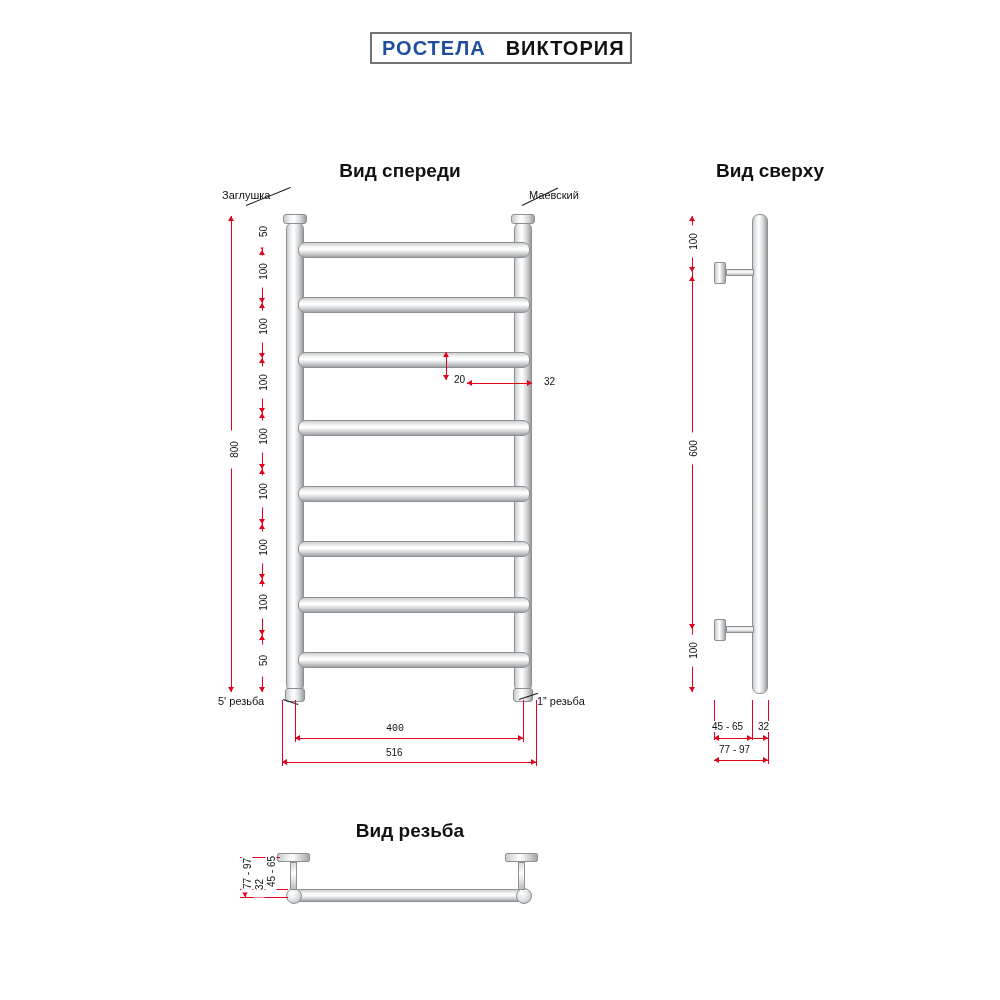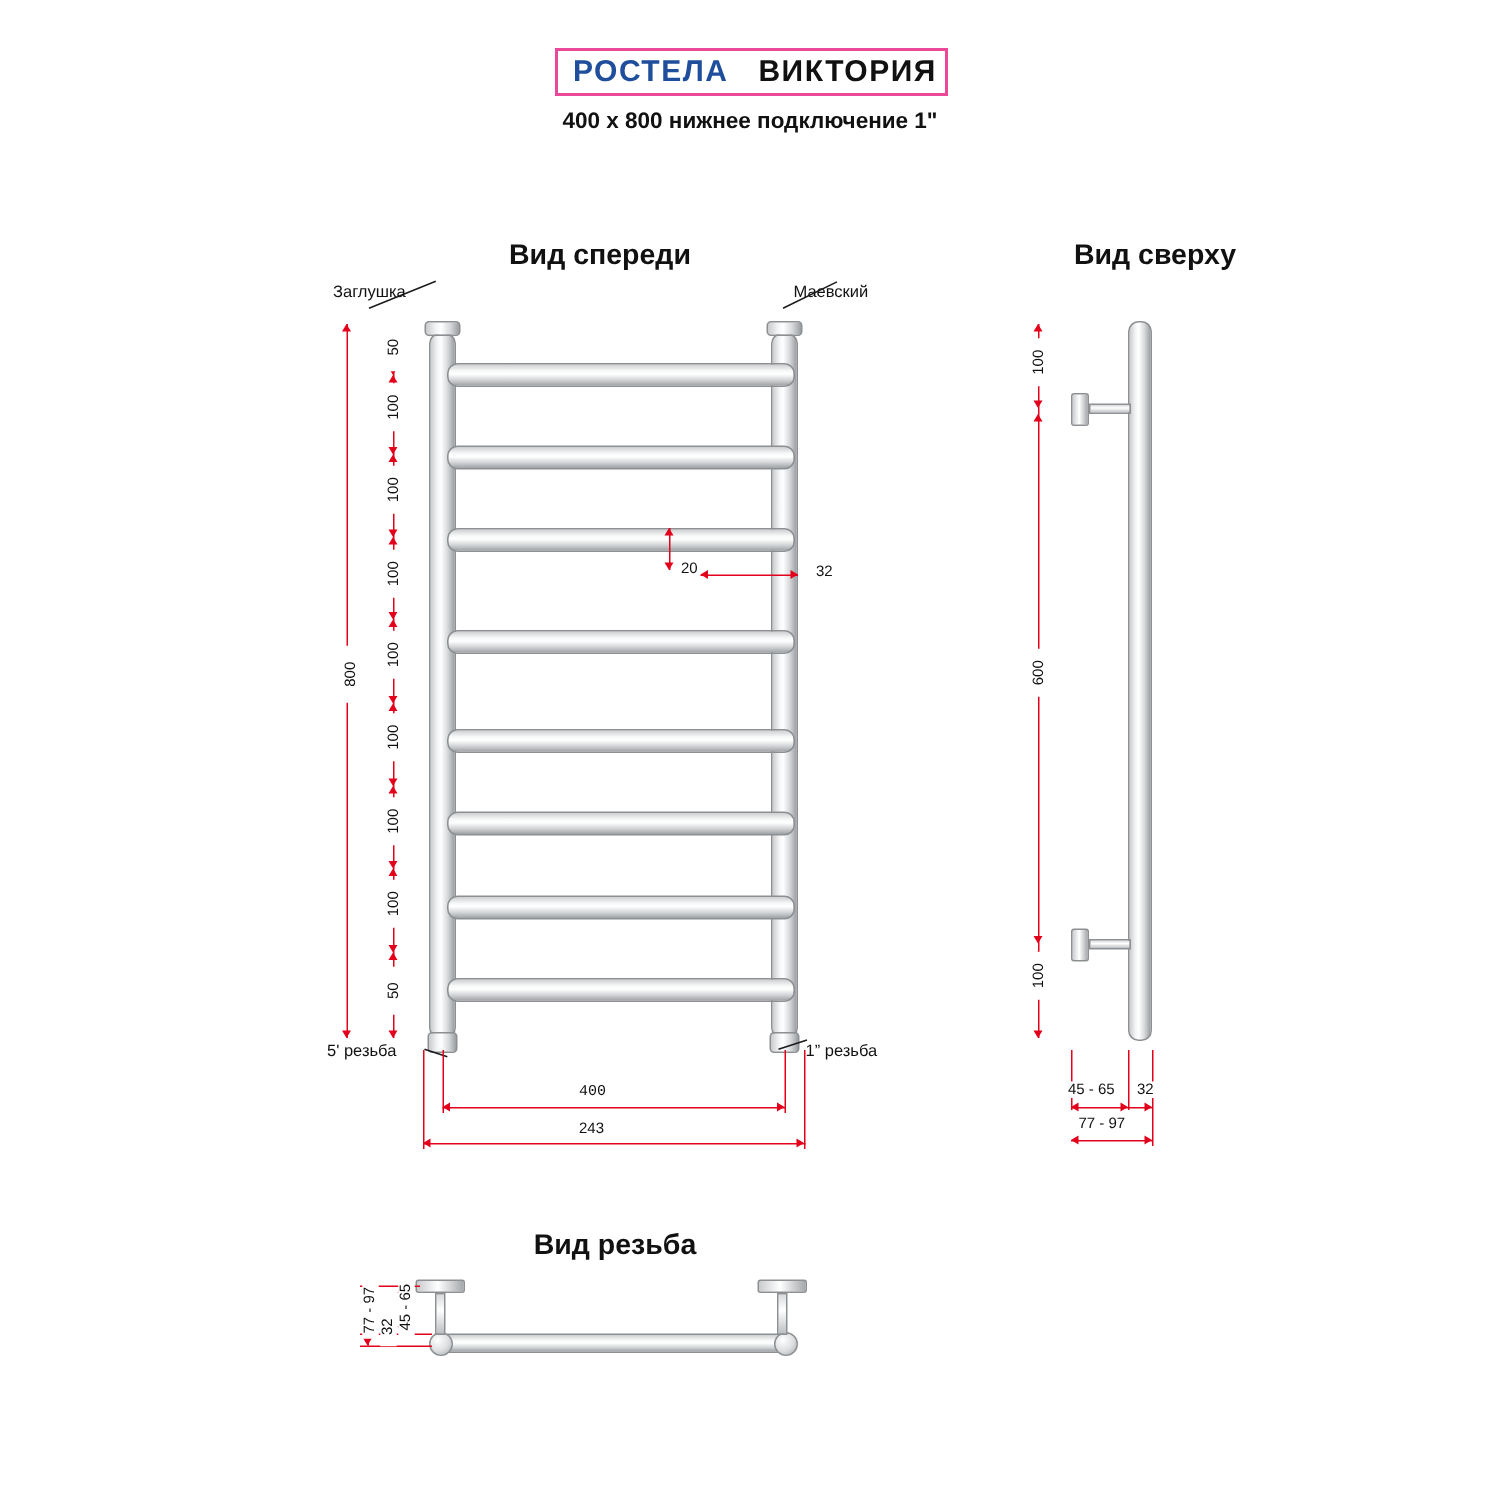--- a/index.html
+++ b/index.html
@@ -16,21 +16,21 @@
     height: 1000px;
     background: #ffffff;
     overflow: hidden;
   }
   .abs { position: absolute; }
 
   
   #brand-box {
     left: 370px; top: 32px;
     width: 262px; height: 32px;
-    border: 2px solid #ec4899;
+    border: 2px solid #737373;
     box-sizing: border-box;
     display: flex;
     align-items: center;
   }
   #brand-left {
     color: #1f4e9c;
     font-weight: bold;
     font-size: 20px;
     letter-spacing: 1px;
     padding: 0 10px;
@@ -151,21 +151,20 @@
 </head>
 <body>
 
 <div id="page">
 
   <div class="abs" id="brand-box">
     <div id="brand-left">РОСТЕЛА</div>
     <div id="brand-divider"></div>
     <div id="brand-right">ВИКТОРИЯ</div>
   </div>
-  <div class="abs" id="subtitle">400 x 800 нижнее подключение 1"</div>
 
   <div class="abs view-title" style="left:300px; top:160px; width:200px;">Вид спереди</div>
 
   <div class="abs lbl" style="left:222px; top:189px;">Заглушка</div>
   <div class="abs leader" style="left:246px; top:205px; width:48px; transform:rotate(-22deg); transform-origin:left center;"></div>
 
   <div class="abs lbl" style="left:529px; top:189px;">Маевский</div>
   <div class="abs leader" style="left:522px; top:205px; width:40px; transform:rotate(-26deg); transform-origin:left center;"></div>
 
   <div class="abs post" style="left:286px; top:222px; width:18px; height:470px;"></div>
@@ -241,21 +240,21 @@
   <div class="abs dim-red hline" style="left:295px; top:738px; width:229px;"></div>
   <div class="abs arrow-left" style="left:295px; top:735px;"></div>
   <div class="abs arrow-right" style="left:518px; top:735px;"></div>
   <div class="abs lbl-red" style="left:385px; top:723px;font-family:Liberation Mono, monospace;">400</div>
 
   <div class="abs dim-red vline" style="left:282px; top:700px; height:66px;"></div>
   <div class="abs dim-red vline" style="left:536px; top:700px; height:66px;"></div>
   <div class="abs dim-red hline" style="left:282px; top:762px; width:255px;"></div>
   <div class="abs arrow-left" style="left:282px; top:759px;"></div>
   <div class="abs arrow-right" style="left:531px; top:759px;"></div>
-  <div class="abs lbl-red" style="left:385px; top:747px;">243</div>
+  <div class="abs lbl-red" style="left:385px; top:747px;">516</div>
 
   <div class="abs view-title" style="left:680px; top:160px; width:180px;">Вид сверху</div>
 
   <div class="abs sidepost" style="left:752px; top:214px; width:16px; height:480px;"></div>
 
   <div class="abs bracket-stem" style="left:726px; top:269px; width:28px; height:7px;"></div>
   <div class="abs bracket-plate" style="left:714px; top:262px; width:12px; height:22px;"></div>
 
   <div class="abs bracket-stem" style="left:726px; top:626px; width:28px; height:7px;"></div>
   <div class="abs bracket-plate" style="left:714px; top:619px; width:12px; height:22px;"></div>

